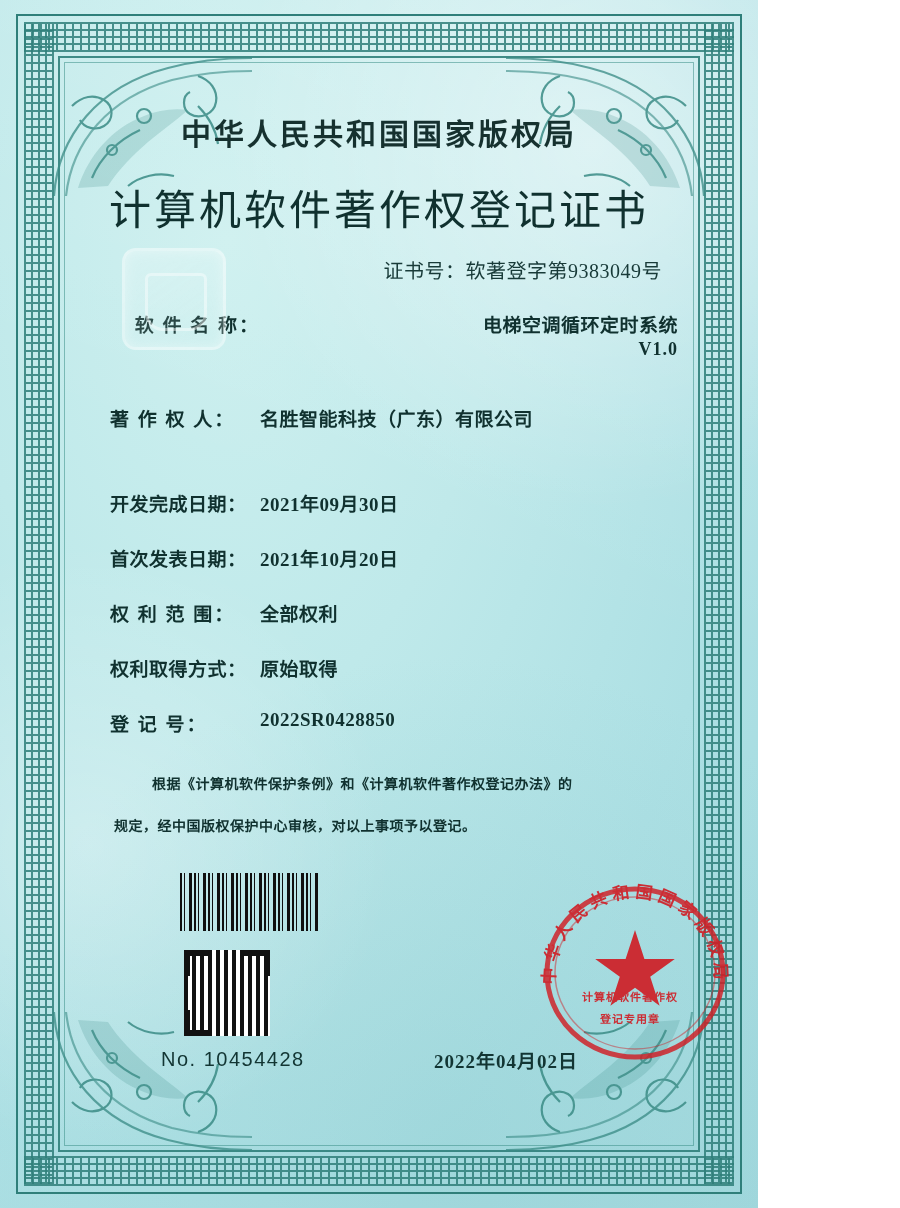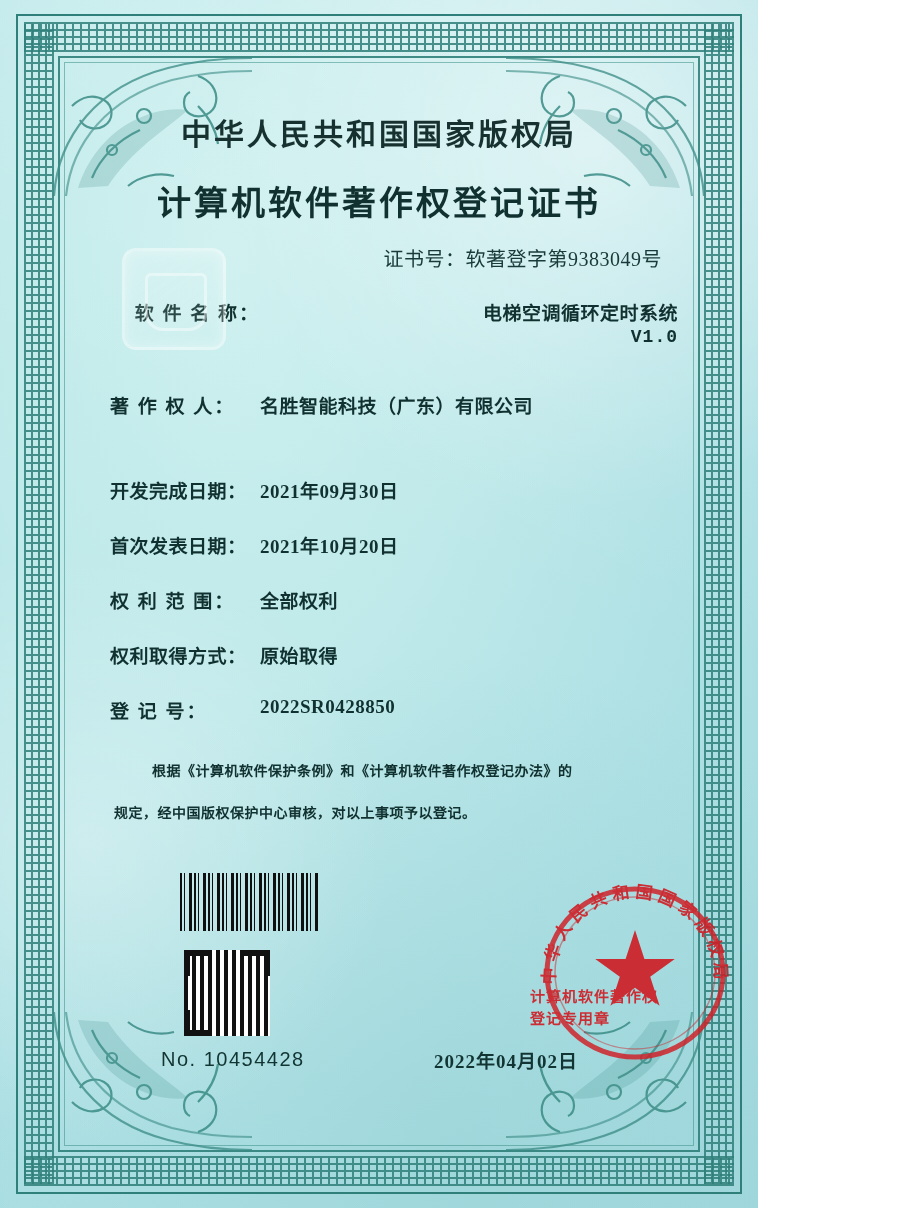--- a/index.html
+++ b/index.html
@@ -121,24 +121,24 @@
     text-align: center;
     font-size: 30px;
     letter-spacing: 3px;
     color: #16312f;
     font-weight: 700;
     font-family: "Liberation Serif", "DejaVu Serif", serif;
     margin-bottom: 22px;
   }
   .title-sub {
     text-align: center;
-    font-size: 34px;
+    font-size: 42px;
     letter-spacing: 3px;
     color: #10312f;
-    font-weight: 700;
+    font-weight: 400;
     margin-bottom: 18px;
   }
 
   .cert-no {
     text-align: right;
     font-size: 20px;
     color: #183a38;
     padding-right: 16px;
     margin-bottom: 26px;
     letter-spacing: 0.5px;
@@ -179,21 +179,21 @@
     font-weight: 700;
   }
   .field-label.tight { letter-spacing: 0.5px; }
   .field-value {
     flex: 1;
     font-weight: 700;
     letter-spacing: 0.5px;
   }
   .field-value .second-line {
     display: block;
-    font-family: Liberation Mono, monospace;
+    font-family: Liberation Serif, serif;
     font-size: 18px;
     letter-spacing: 1px;
     margin-top: 2px;
   }
 
   .block-software { margin-left: 30px; margin-top: 14px; text-align: right; }
   .block-owner { margin-left: 30px; margin-top: 44px; }
   .block-details { margin-left: 30px; margin-top: 58px; }
   .block-details .field-row { margin-bottom: 28px; }
 
@@ -270,22 +270,23 @@
     height: 190px;
     pointer-events: none;
     opacity: 0.92;
   }
   .seal svg { width: 100%; height: 100%; }
 
   .seal-text-lines {
     position: absolute;
     left: 0; right: 10px;
     top: 108px;
+    text-align: center;
     color: #cf1f26;
-    font-size: 15px;
+    font-size: 11px;
     font-weight: 700;
     letter-spacing: 1px;
     line-height: 22px;
   }
 </style>
 </head>
 <body>
 
 <div class="certificate">
 

